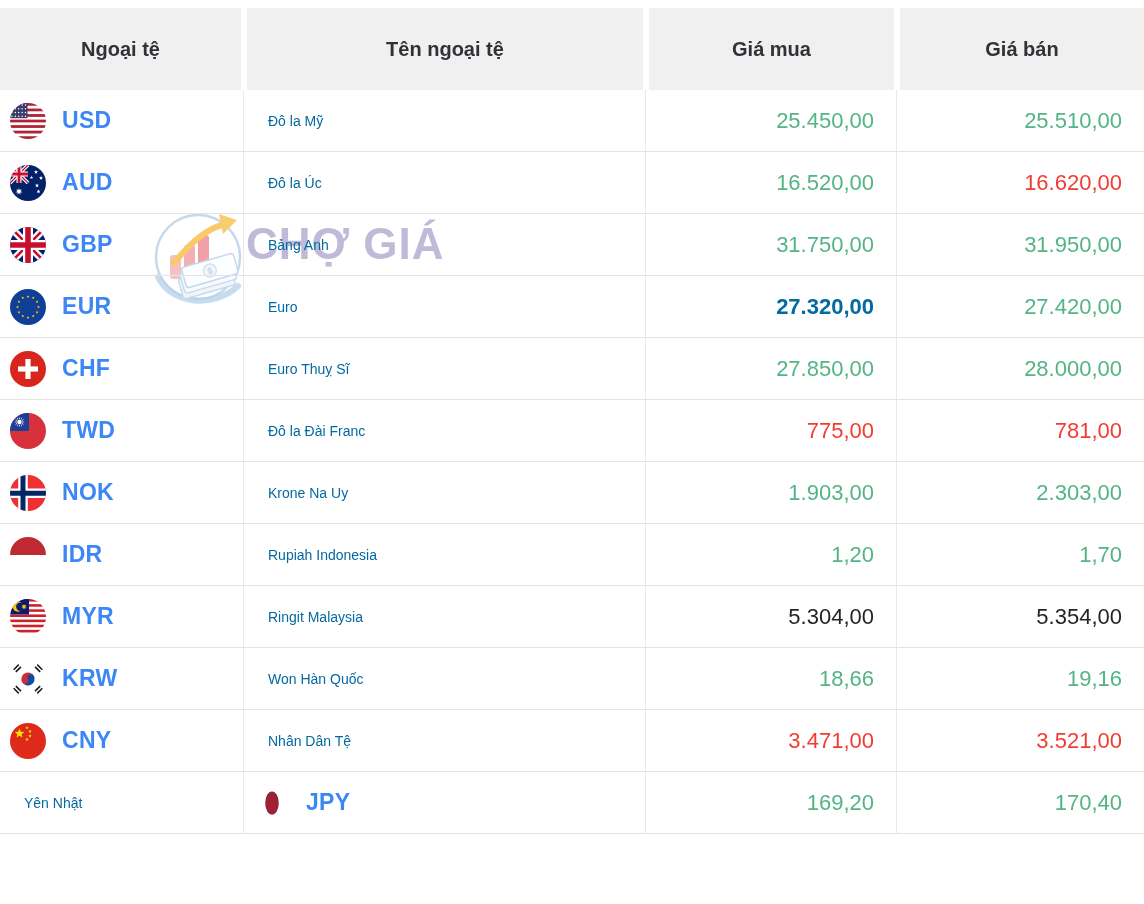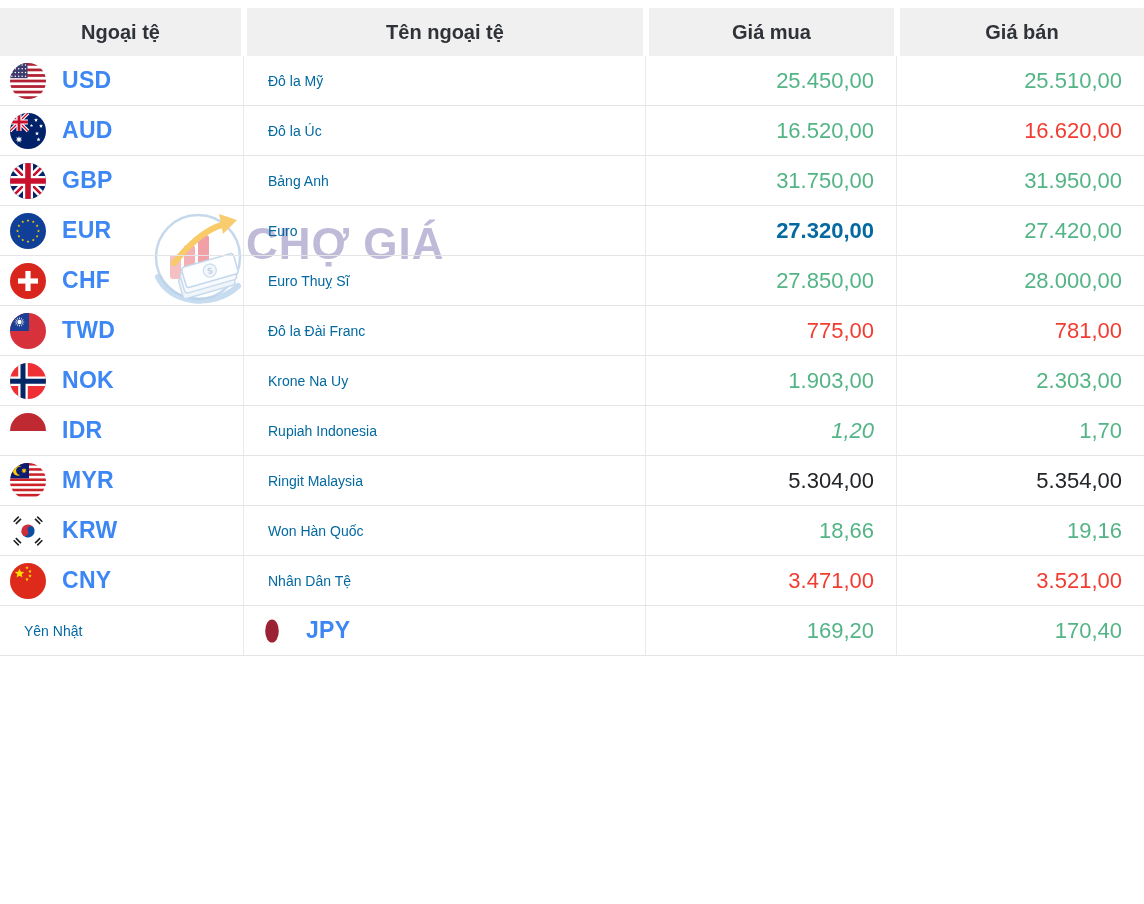--- a/index.html
+++ b/index.html
@@ -1,27 +1,27 @@
 <!DOCTYPE html>
 <html><head>
 <meta charset="utf-8">
 <style>
   html,body{margin:0;padding:0;background:#fff;}
   body{width:1144px;height:904px;overflow:hidden;font-family:"Liberation Sans",sans-serif;}
   .page{position:relative;width:1144px;height:904px;padding-top:8px;box-sizing:border-box;}
 
   .thead,.row{display:grid;grid-template-columns:244px 402px 251px 247px;}
-  .thead{height:48px;position:relative;z-index:1;}
+  .thead{height:82px;position:relative;z-index:1;}
   .th{background:#f0f0f1;display:flex;align-items:center;justify-content:center;
       font-weight:bold;font-size:20px;color:#2f3237;margin:0 3px;}
   .th:first-child{margin-left:0}
   .th:last-child{margin-right:0}
 
   .tbody{position:relative;z-index:1;}
-  .row{height:50px;border-bottom:1px solid #e4e4e7;box-sizing:border-box;}
+  .row{height:62px;border-bottom:1px solid #e4e4e7;box-sizing:border-box;}
   .cell{display:flex;align-items:center;border-right:1px solid #e9e9eb;box-sizing:border-box;min-width:0;}
   .cell.c4{border-right:none;}
   .cell.c1{padding-left:10px;}
   .cell.c2{padding-left:24px;font-size:14px;color:#0369a1;}
   .cell.c3,.cell.c4{justify-content:flex-end;padding-right:22px;font-size:22px;}
   .flagwrap{width:36px;height:36px;display:block;flex:0 0 36px;}
   .flagwrap svg{width:36px;height:36px;display:block;}
   .code{margin-left:16px;color:#3d87f5;font-weight:bold;font-size:23px;text-decoration:none;cursor:pointer;letter-spacing:.3px;}
 
   .watermark{position:absolute;left:150px;top:205px;width:370px;height:115px;z-index:0;pointer-events:none;}
@@ -279,21 +279,21 @@
               </defs>
               <g clip-path="url(#cp7)">
                 <rect width="36" height="36" fill="#fff"></rect>
                 <rect width="36" height="18" fill="#bf2a32"></rect>
               </g>
             </svg>
           </span>
           <a class="code">IDR</a>
         </div>
         <div class="cell c2">Rupiah Indonesia</div>
-        <div class="cell c3" style="color: rgb(83, 180, 133); font-style: italic;">1,20</div>
+        <div class="cell c3" style="color: rgb(83, 180, 133);">1,20</div>
         <div class="cell c4" style="color: rgb(83, 180, 133); text-align: right;">1,70</div>
       </div>
       <div class="row">
         <div class="cell c1">
           <span class="flagwrap">
             <svg viewBox="0 0 36 36">
               <defs>
                 <clipPath id="cp8">
                   <circle cx="18" cy="18" r="18"></circle>
                 </clipPath>

